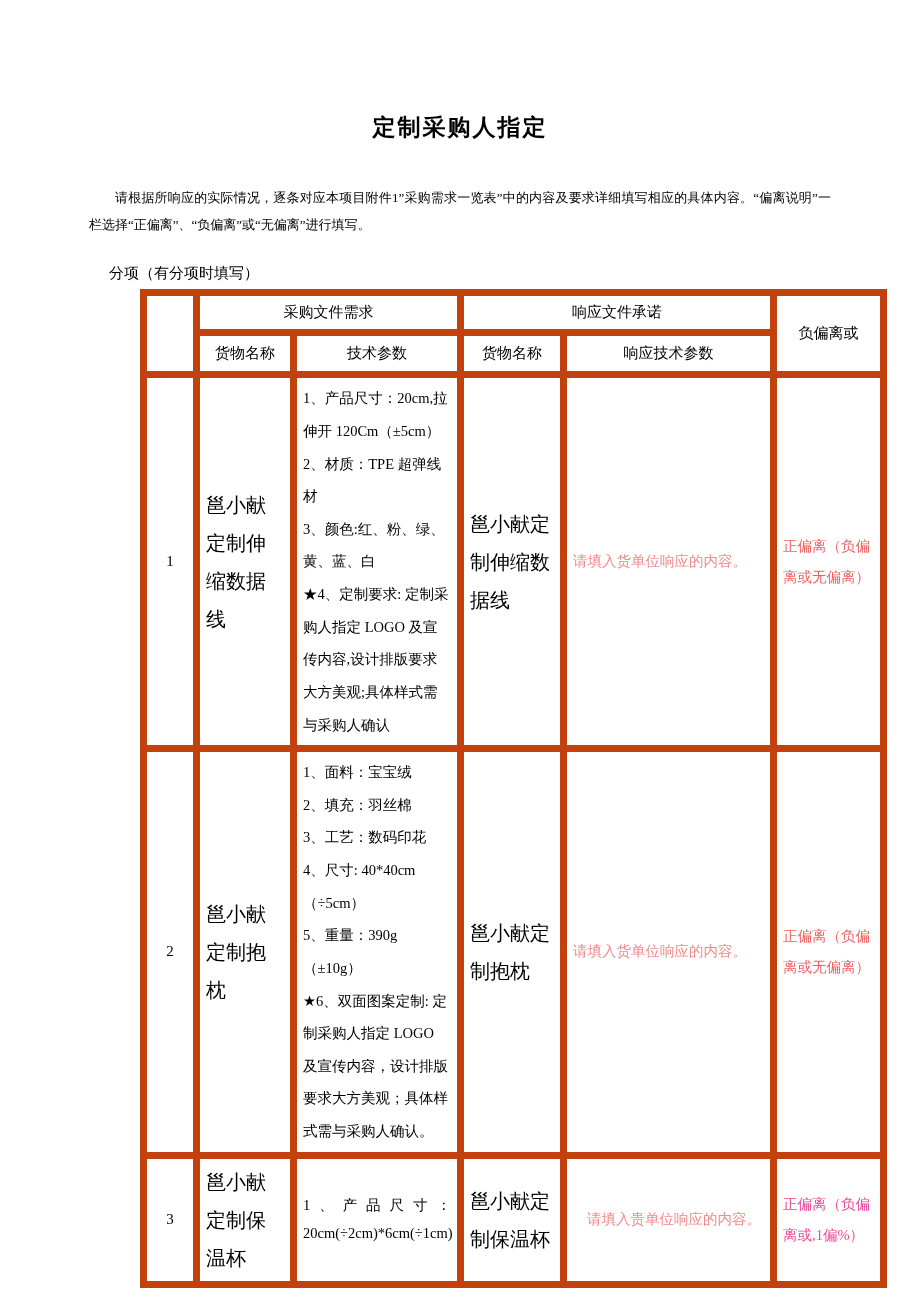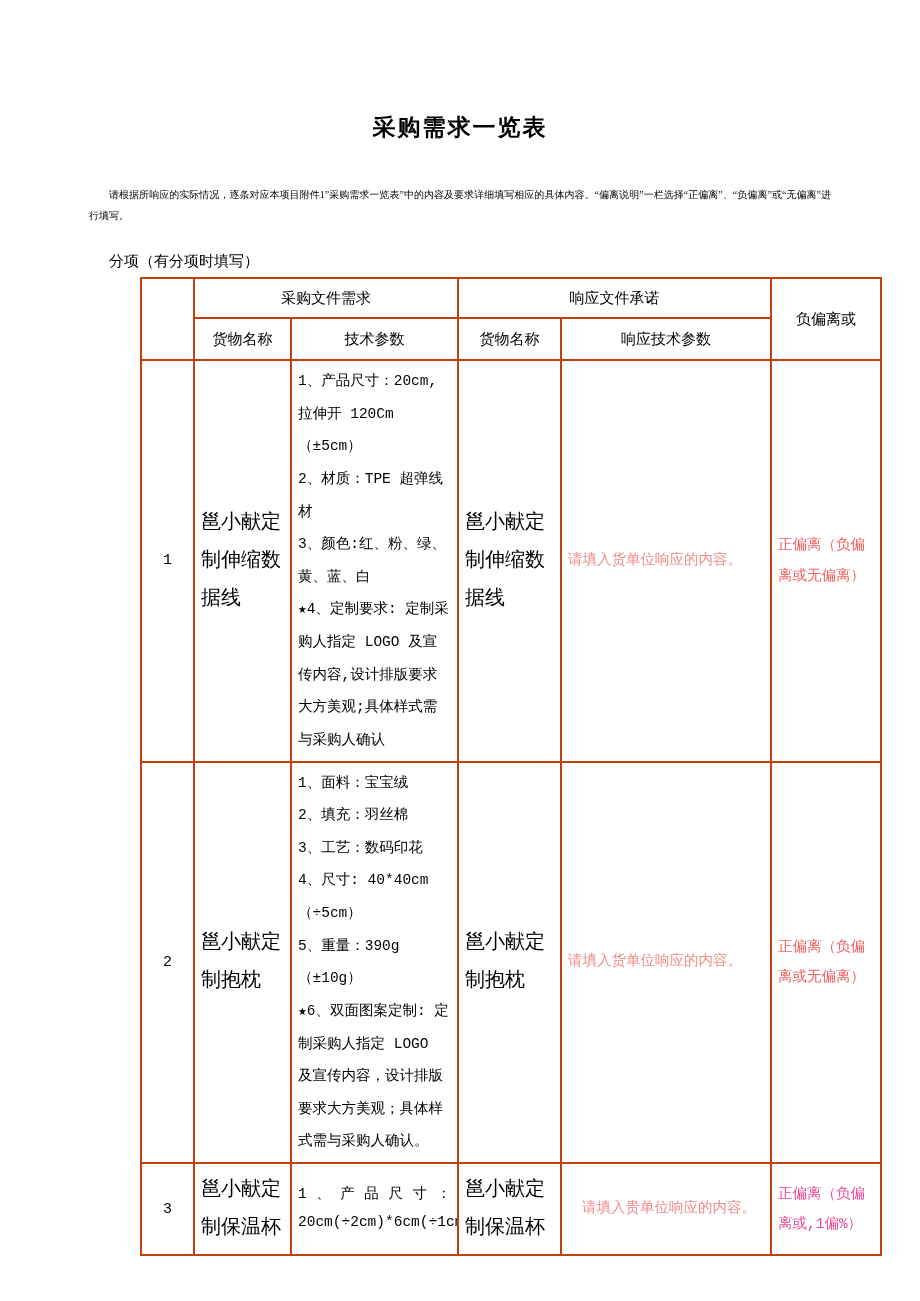--- a/index.html
+++ b/index.html
@@ -18,21 +18,21 @@
   .doc-title {
     margin: 112px 0 0 0;
     text-align: center;
     font-size: 23px;
     font-weight: bold;
     letter-spacing: 2px;
   }
   .intro {
     width: 742px;
     margin: 42px auto 0 auto;
-    font-size: 10px;
+    font-size: 13px;
     line-height: 2.05;
     text-indent: 2em;
     text-align: justify;
   }
   .section-label {
     width: 742px;
     margin: 26px auto 6px auto;
     font-size: 15px;
     padding-left: 20px;
     box-sizing: border-box;
@@ -40,25 +40,24 @@
   }
   table.main-table {
     width: 740px;
     margin-left: 140px;
     border-collapse: collapse;
     table-layout: fixed;
     font-size: 14.5px;
   }
   table.main-table th,
   table.main-table td {
-    border: 2px solid #c2410c;
+    border: 7px solid #c2410c;
     padding: 4px 6px;
     box-sizing: border-box;
     overflow: hidden;
-    font-family: Liberation Mono, monospace;
   }
   th {
     font-weight: normal;
     text-align: center;
     vertical-align: middle;
     font-size: 15px;
   }
   tr.hdr1 th { height: 40px; }
   tr.hdr2 th { height: 42px; }
   td.cell-no {
@@ -91,21 +90,21 @@
   }
   tr.row-1 { height: 343px; }
   tr.row-2 { height: 330px; }
   tr.row-3 { height: 92px; }
 </style>
 </head>
 <body>
 
 <div>
 
-  <h1 class="doc-title">采购需求一览表</h1>
+  <h1 class="doc-title">定制采购人指定</h1>
 
   <p class="intro">请根据所响应的实际情况，逐条对应本项目附件1”采购需求一览表”中的内容及要求详细填写相应的具体内容。“偏离说明”一栏选择“正偏离”、“负偏离”或“无偏离”进行填写。</p>
 
   <p class="section-label">分项（有分项时填写）</p>
 
   <table class="main-table">
     <colgroup>
       <col style="width:53px">
       <col style="width:97px">
       <col style="width:167px">

